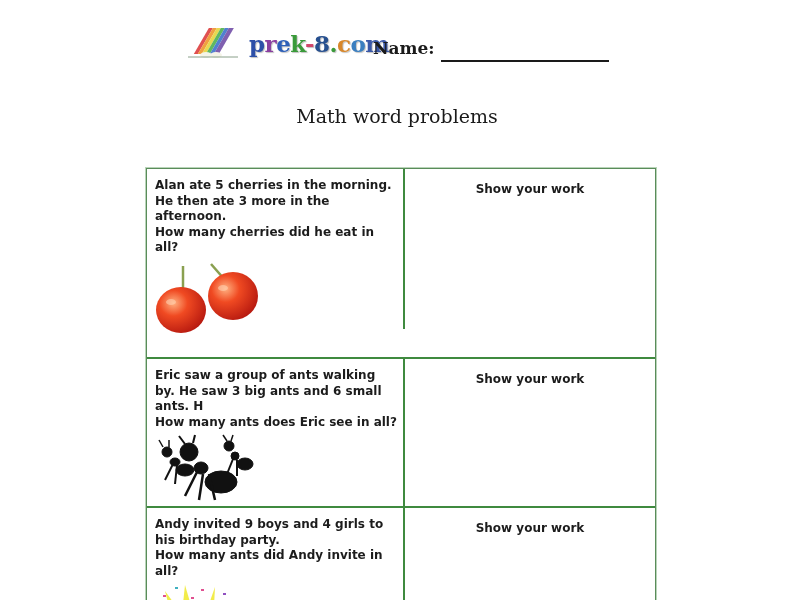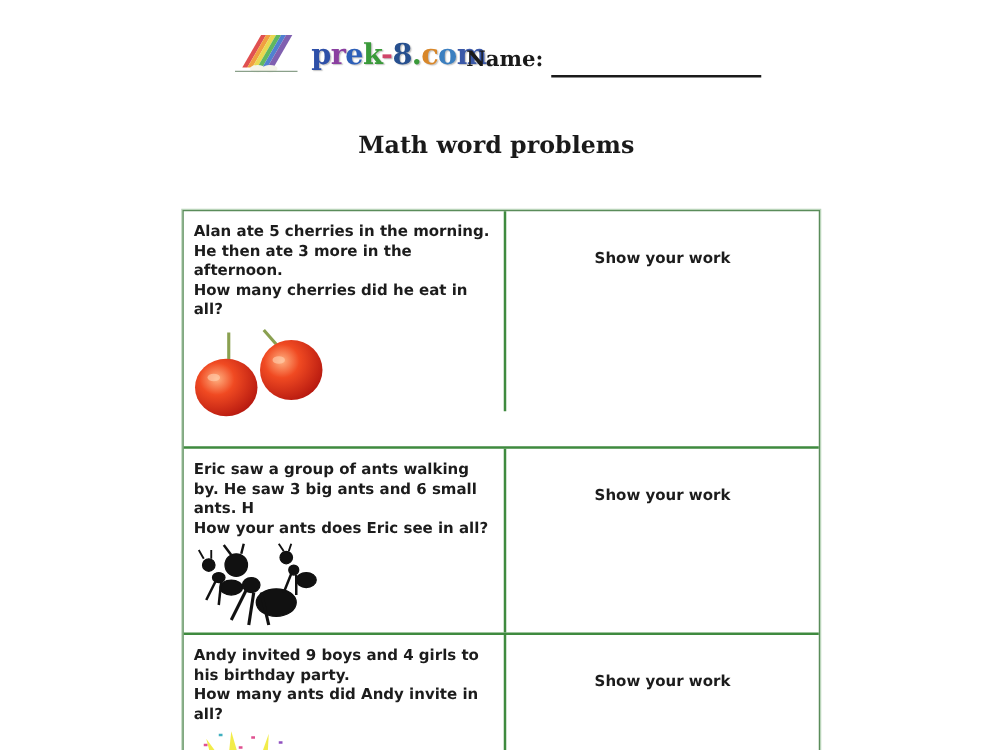--- a/index.html
+++ b/index.html
@@ -16,31 +16,31 @@
       letter-spacing: -0.5px; text-shadow: 1px 1px 1px rgba(0,0,0,0.25);
       white-space: nowrap;
     }
     .name-label {
       position: absolute; left: 373px; top: 38px;
       font-family: "DejaVu Serif", serif; font-weight: bold; font-size: 17px; color: #1a1a1a;
     }
     .name-line { position: absolute; left: 441px; top: 60px; width: 168px; height: 2px; background: #1a1a1a; }
     .title {
       position: absolute; left: 0; top: 105px; width: 794px; text-align: center;
-      font-family: "DejaVu Serif", serif; font-weight: bold; font-size: 19px; color: #1a1a1a;
+      font-family: "DejaVu Serif", serif; font-weight: normal; font-size: 19px; color: #1a1a1a;
     }
     .grid {
       position: absolute; left: 146px; top: 168px; width: 508px;
       border: 1px solid #5a8c5a;
       box-shadow: 0 0 0 1px #b9d4b9;
     }
     .row { display: flex; border-top: 2px solid #3f8a3f; }
     .row:first-child { border-top: none; }
     .cell-q { width: 244px; padding: 9px 4px 0 8px; border-right: 2px solid #3f8a3f; box-sizing: content-box; }
-    .cell-w { flex: 1; text-align: center; padding-top: 26px; }
+    .cell-w { flex: 1; text-align: center; padding-top: 9px; }
     .q-text, .work {
       font-size: 12px; line-height: 15.6px; font-weight: bold; color: #1c1c1c;
     }
     .q-line { display: block; }
     .r1 { height: 160px; }
     .r2 { height: 147px; margin-top: 28px; }
     .r3 { height: 130px; }
     .pic { display: block; margin-top: 6px; }
   </style>
 </head>
@@ -100,21 +100,21 @@
       <span class="work">Show your work</span>
     </div>
   </div>
 
   <div class="row r2">
     <div class="cell-q">
       <div class="q-text">
         <span class="q-line">Eric saw a group of ants walking</span>
         <span class="q-line">by. He saw 3 big ants and 6 small</span>
         <span class="q-line">ants. H</span>
-        <span class="q-line">How your ants does Eric see in all?</span>
+        <span class="q-line">How many ants does Eric see in all?</span>
       </div>
       <svg class="pic" width="100" height="72" viewBox="0 0 100 72" style="margin-top:4px">
         <g fill="#111" stroke="#111">
 
           <circle cx="12" cy="18" r="5"></circle>
           <ellipse cx="20" cy="28" rx="5" ry="4"></ellipse>
           <ellipse cx="30" cy="36" rx="9" ry="6"></ellipse>
           <line x1="8" y1="13" x2="4" y2="6" stroke-width="1.5"></line>
           <line x1="14" y1="13" x2="14" y2="6" stroke-width="1.5"></line>
           <line x1="18" y1="30" x2="10" y2="46" stroke-width="2"></line>

